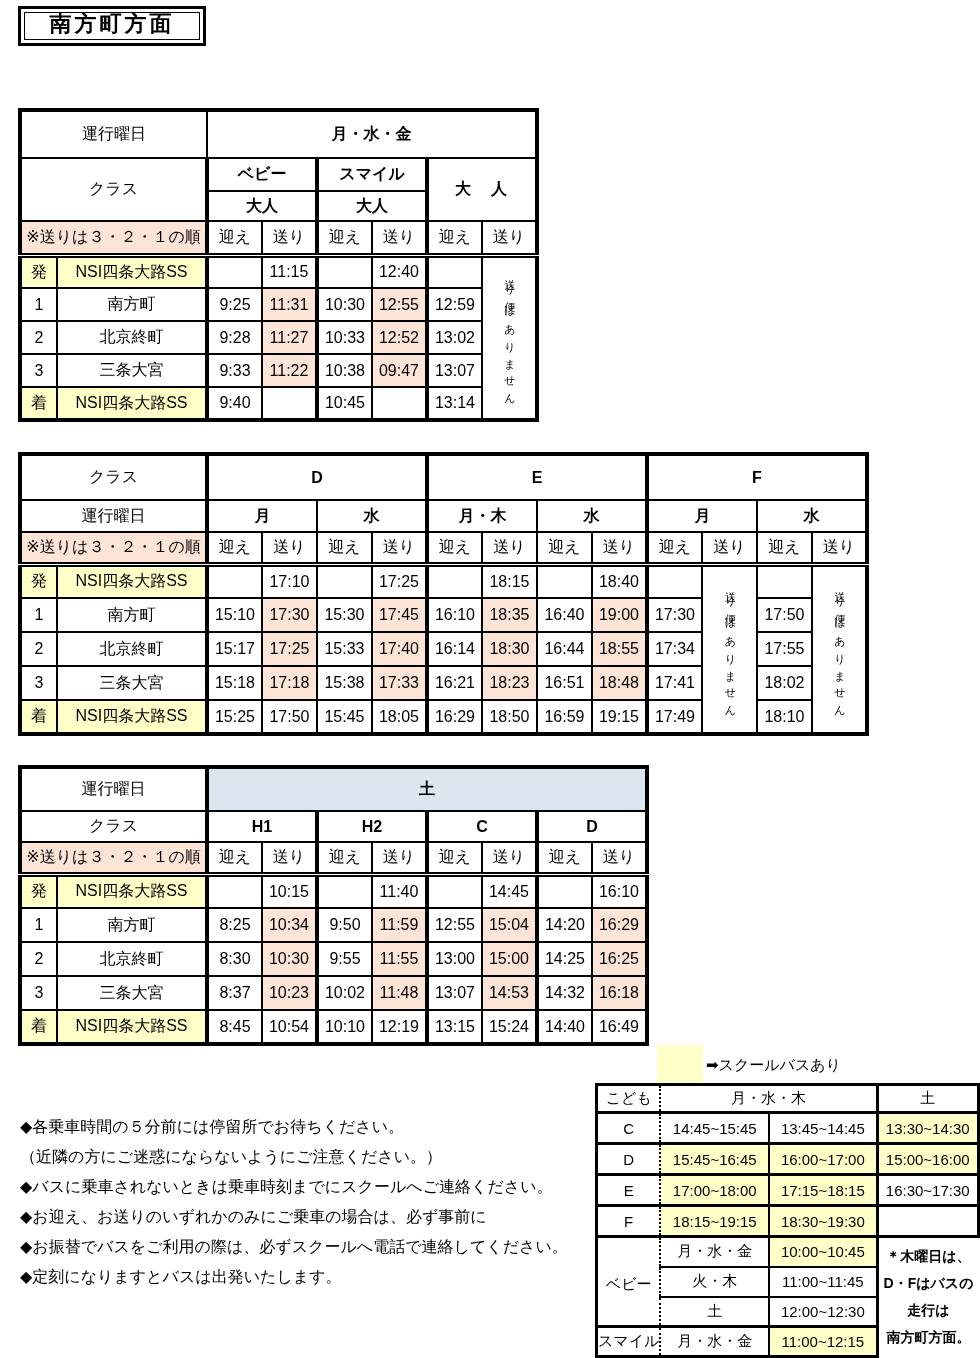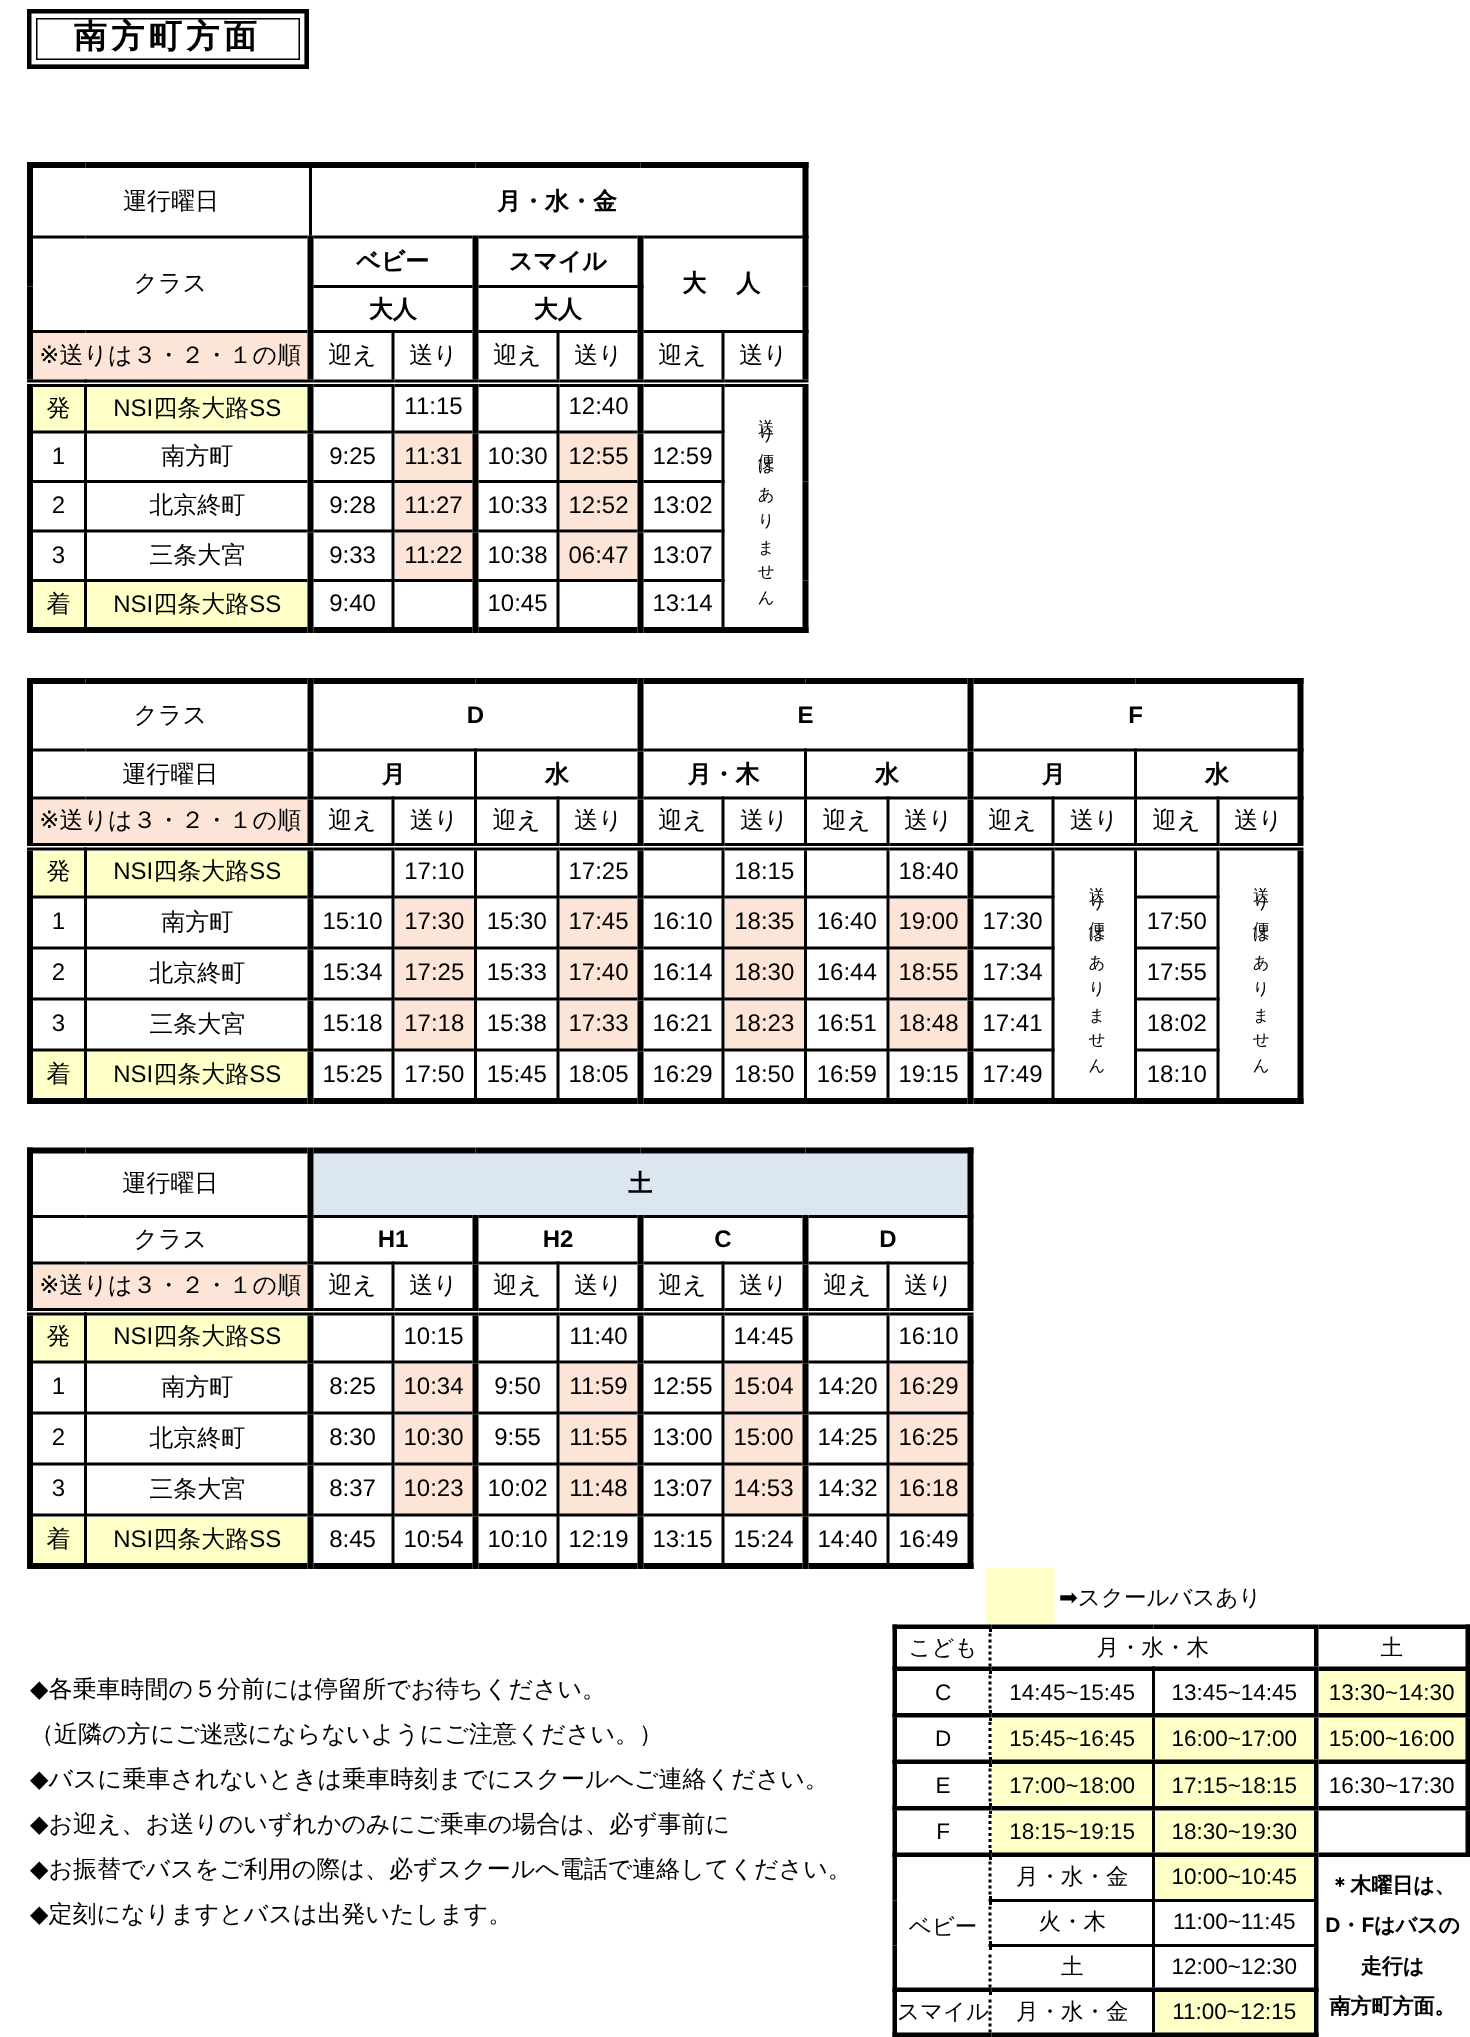--- a/index.html
+++ b/index.html
@@ -135,21 +135,21 @@
       <td class="bL">10:33</td>
       <td class="pch">12:52</td>
       <td class="bL">13:02</td>
     </tr>
     <tr class="h33">
       <td>3</td>
       <td class="f17">三条大宮</td>
       <td class="bL">9:33</td>
       <td class="pch">11:22</td>
       <td class="bL">10:38</td>
-      <td class="pch">06:47</td>
+      <td class="pch">09:47</td>
       <td class="bL">13:07</td>
     </tr>
     <tr class="h33">
       <td class="ylw">着</td>
       <td class="ylw f17">NSI四条大路SS</td>
       <td class="bL">9:40</td>
       <td></td>
       <td class="bL">10:45</td>
       <td></td>
       <td class="bL">13:14</td>
@@ -235,21 +235,21 @@
       <td class="bL">16:10</td>
       <td class="pch">18:35</td>
       <td>16:40</td>
       <td class="pch">19:00</td>
       <td class="bL">17:30</td>
       <td>17:50</td>
     </tr>
     <tr class="h34">
       <td>2</td>
       <td class="f17">北京終町</td>
-      <td class="bL">15:34</td>
+      <td class="bL">15:17</td>
       <td class="pch">17:25</td>
       <td>15:33</td>
       <td class="pch">17:40</td>
       <td class="bL">16:14</td>
       <td class="pch">18:30</td>
       <td>16:44</td>
       <td class="pch">18:55</td>
       <td class="bL">17:34</td>
       <td>17:55</td>
     </tr>

